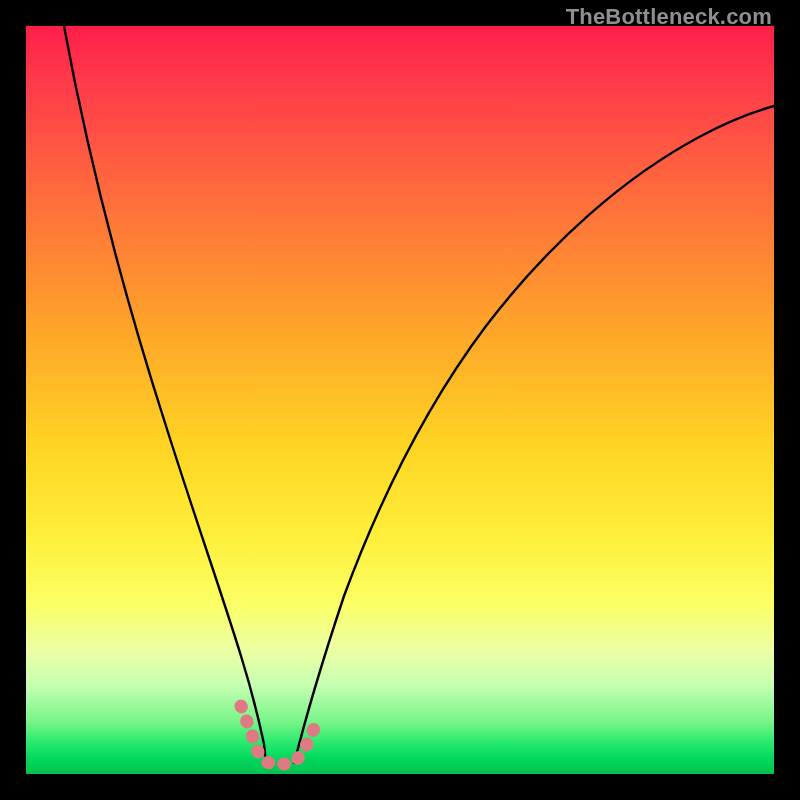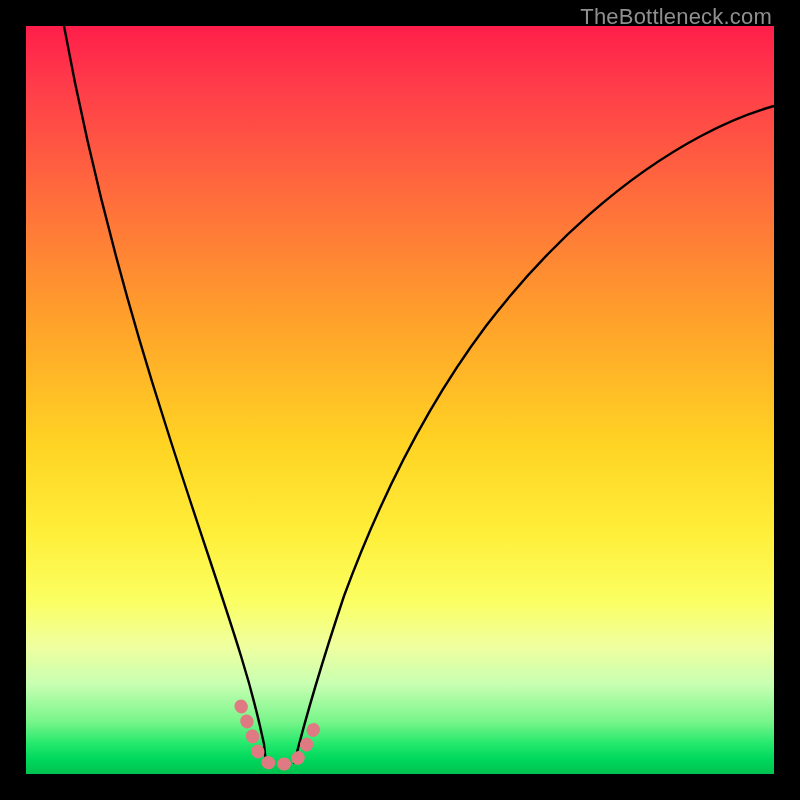--- a/index.html
+++ b/index.html
@@ -41,21 +41,21 @@
       #00d85c 98%,
       #00c24e 100%
     );
   }
   .watermark {
     position: absolute;
     top: 4px;
     right: 28px;
     color: #8f8f8f;
     font-size: 22px;
-    font-weight: 400;
+    font-weight: 700;
     letter-spacing: 0.2px;
     user-select: none;
   }
   svg.curve {
     position: absolute;
     top: 0;
     left: 0;
     width: 748px;
     height: 748px;
     overflow: visible;

